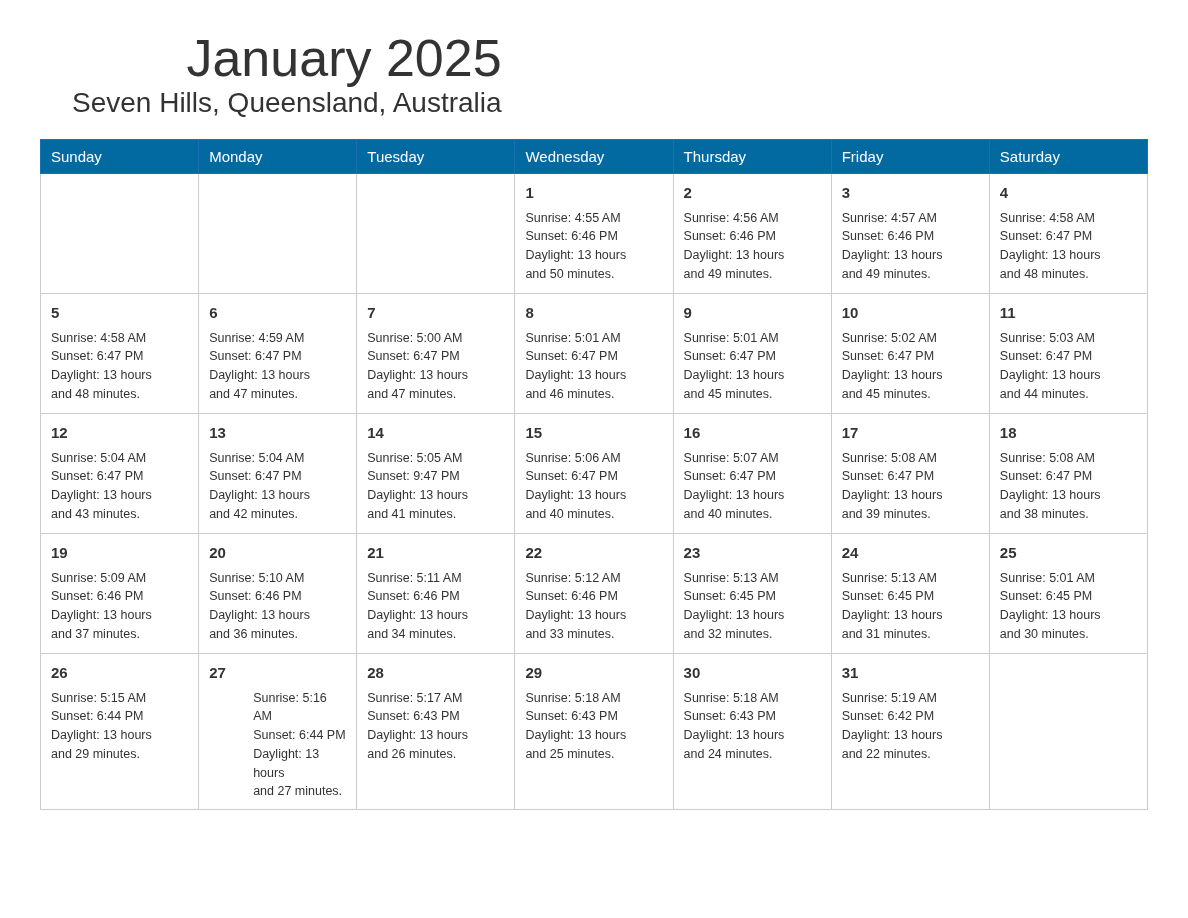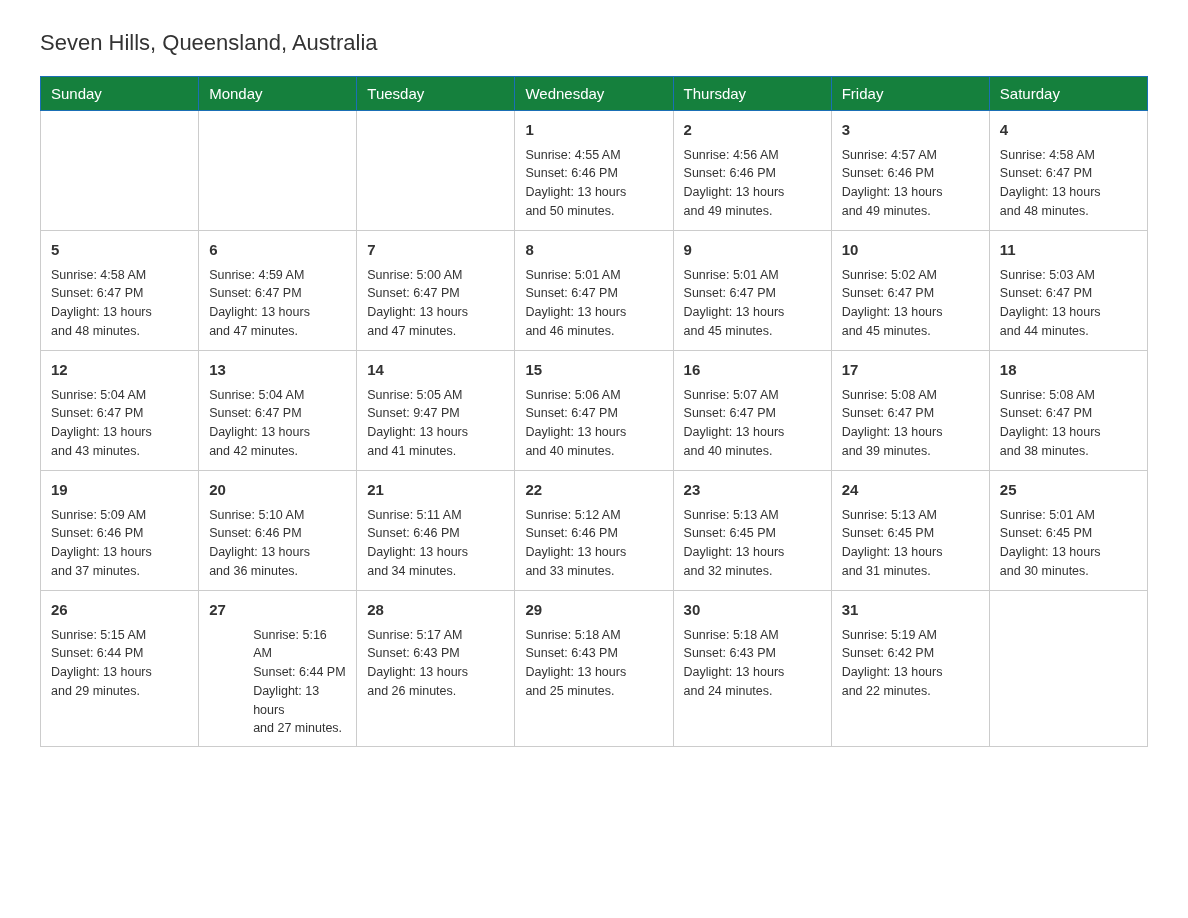--- a/index.html
+++ b/index.html
@@ -25,31 +25,32 @@
     .title-section {
       text-align: right;
     }
     .month-title {
       font-size: 52px;
       font-weight: normal;
       color: #333;
       line-height: 1.1;
     }
     .location-title {
-      font-size: 22px;
+      font-size: 28px;
       color: #333;
       font-weight: normal;
+      margin-left: 32px;
     }
     table {
       width: 100%;
       border-collapse: collapse;
       table-layout: fixed;
     }
     thead tr th {
-      background: #15803d;
+      background: #0369a1;
       color: #fff;
       padding: 8px 10px;
       font-size: 15px;
       font-weight: normal;
       text-align: left;
       border: 1px solid #1a6fb5;
     }
     tbody tr td {
       vertical-align: top;
       padding: 8px 10px;
@@ -82,20 +83,21 @@
     }
     .logo-name .blue-part {
       color: #1a7ecf;
     }
   </style>
 </head>
 <body>
 
 <div class="header">
   <div class="title-section">
+    <div class="month-title">January 2025</div>
     <div class="location-title">Seven Hills, Queensland, Australia</div>
   </div>
 </div>
 
 <table>
   <thead>
     <tr>
     <th>Sunday</th>
         <th>Monday</th>
         <th>Tuesday</th>

